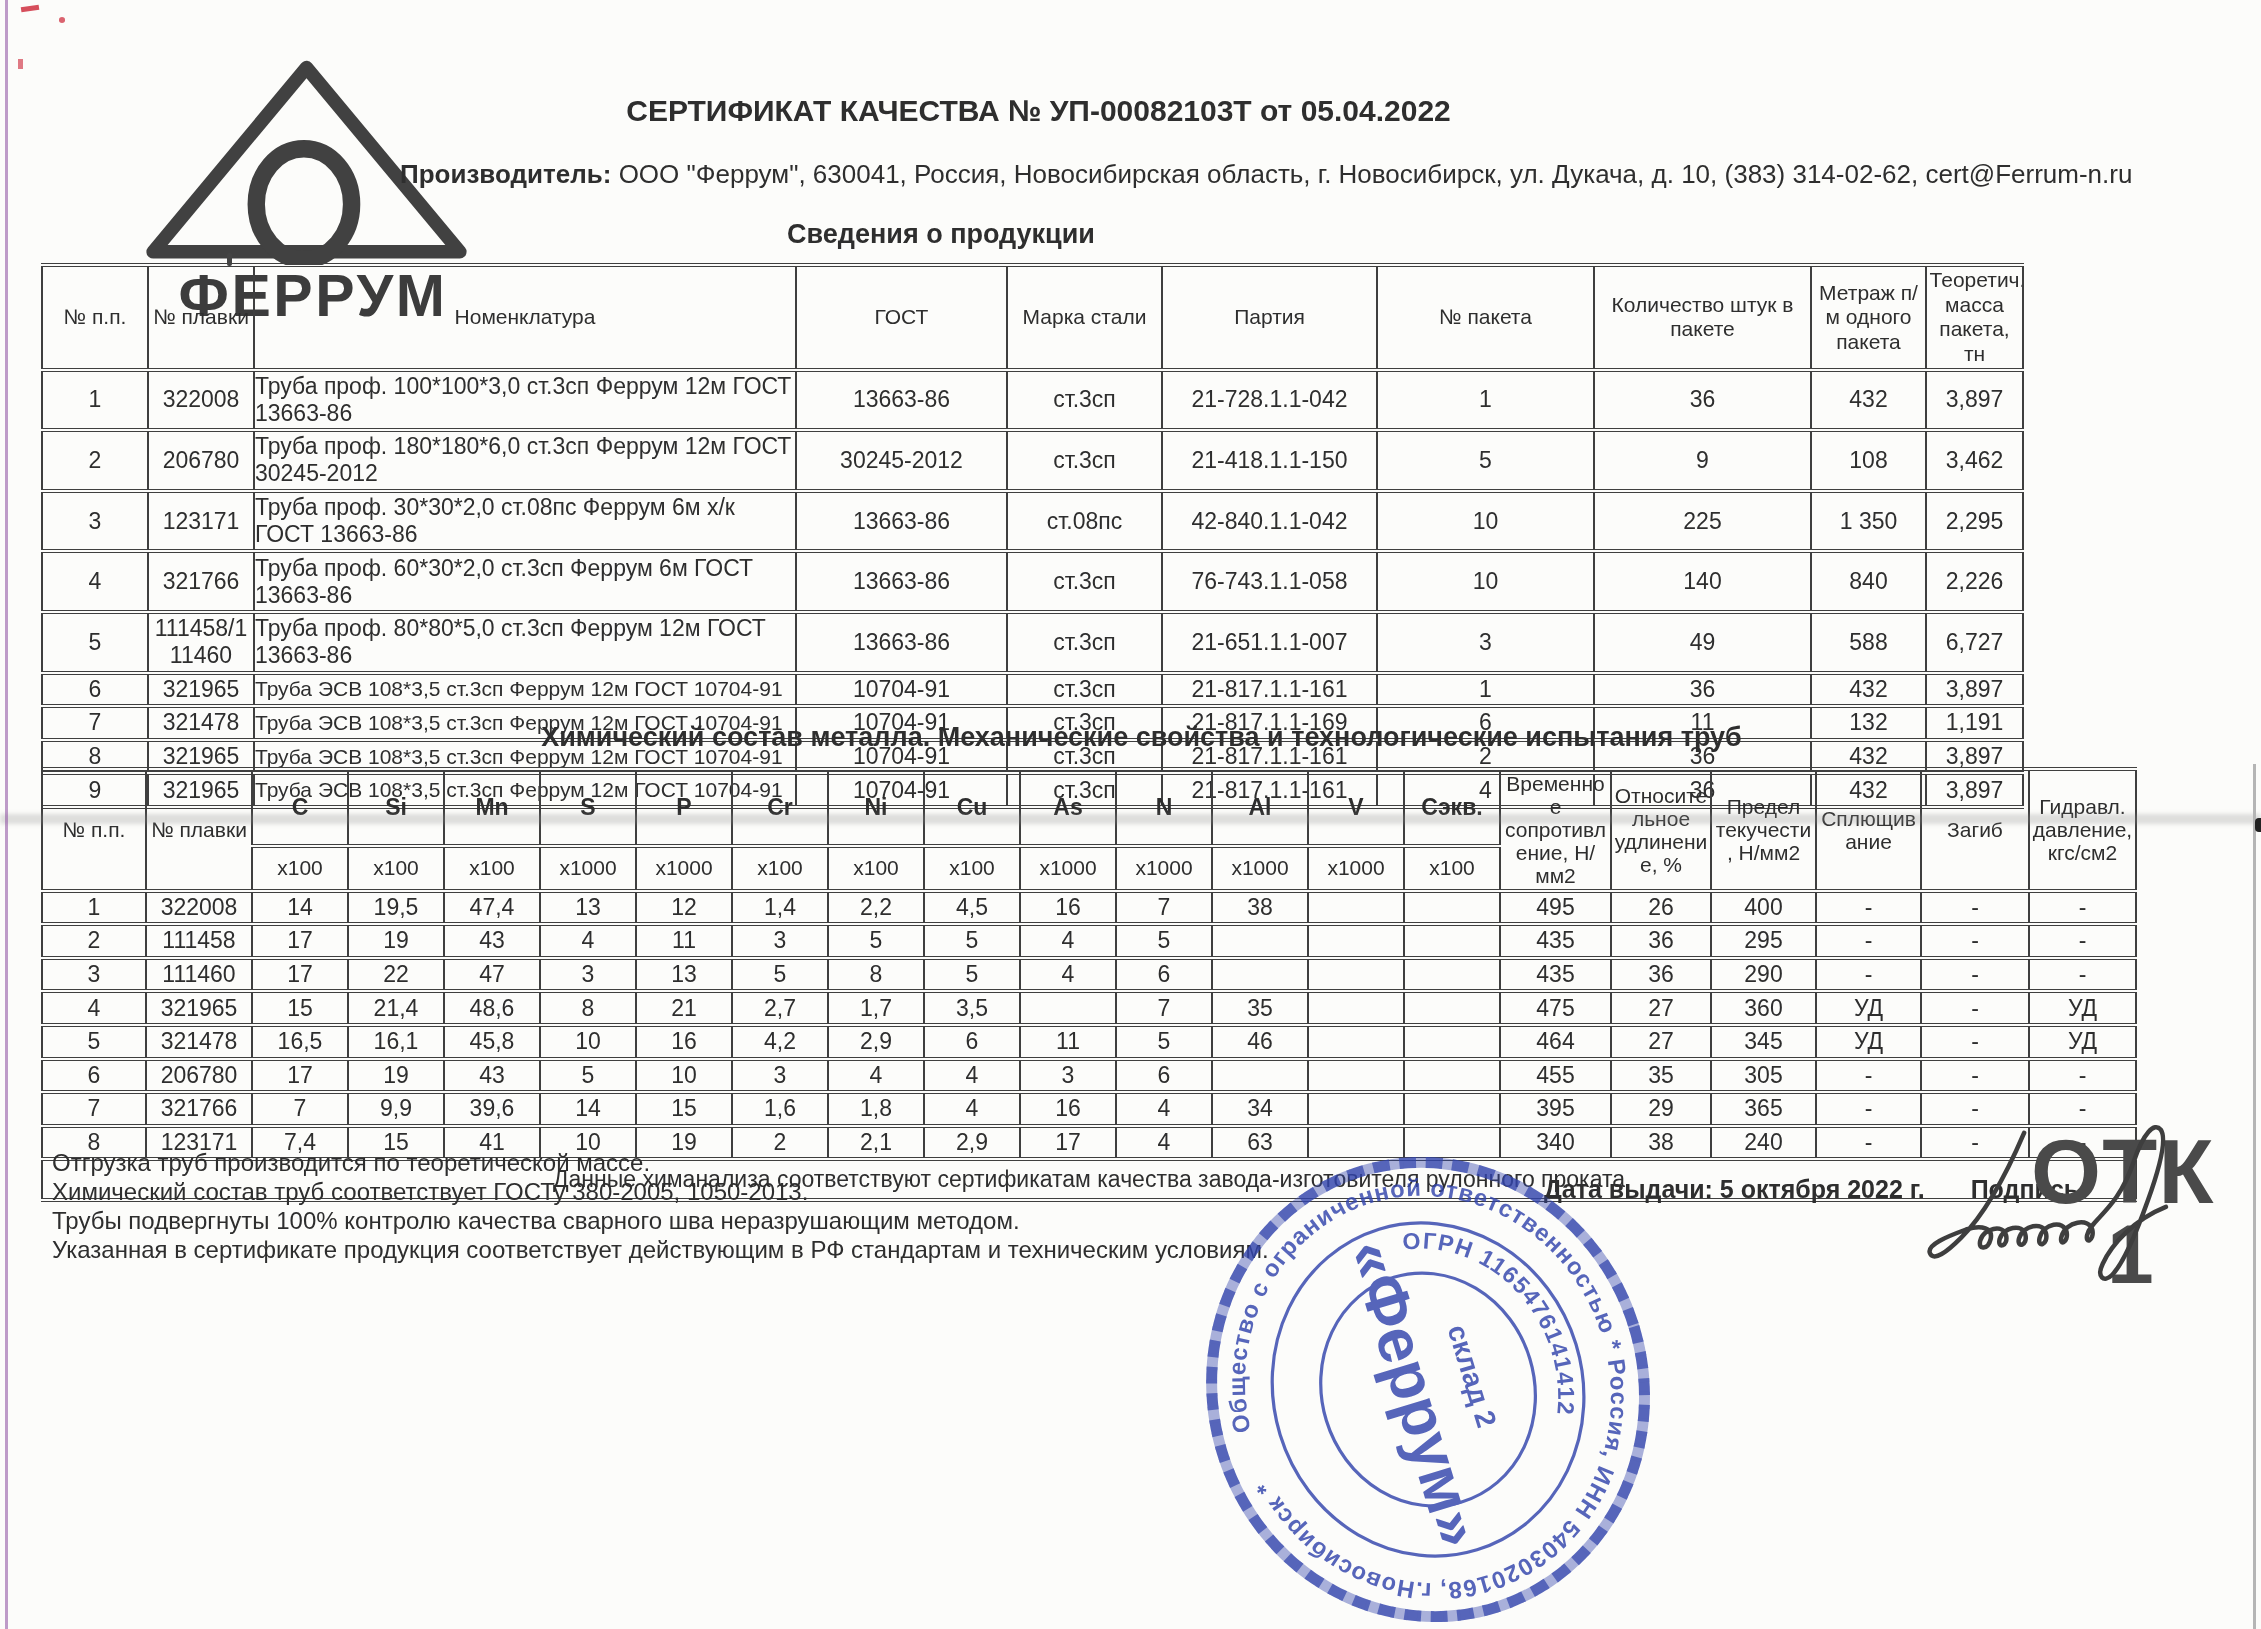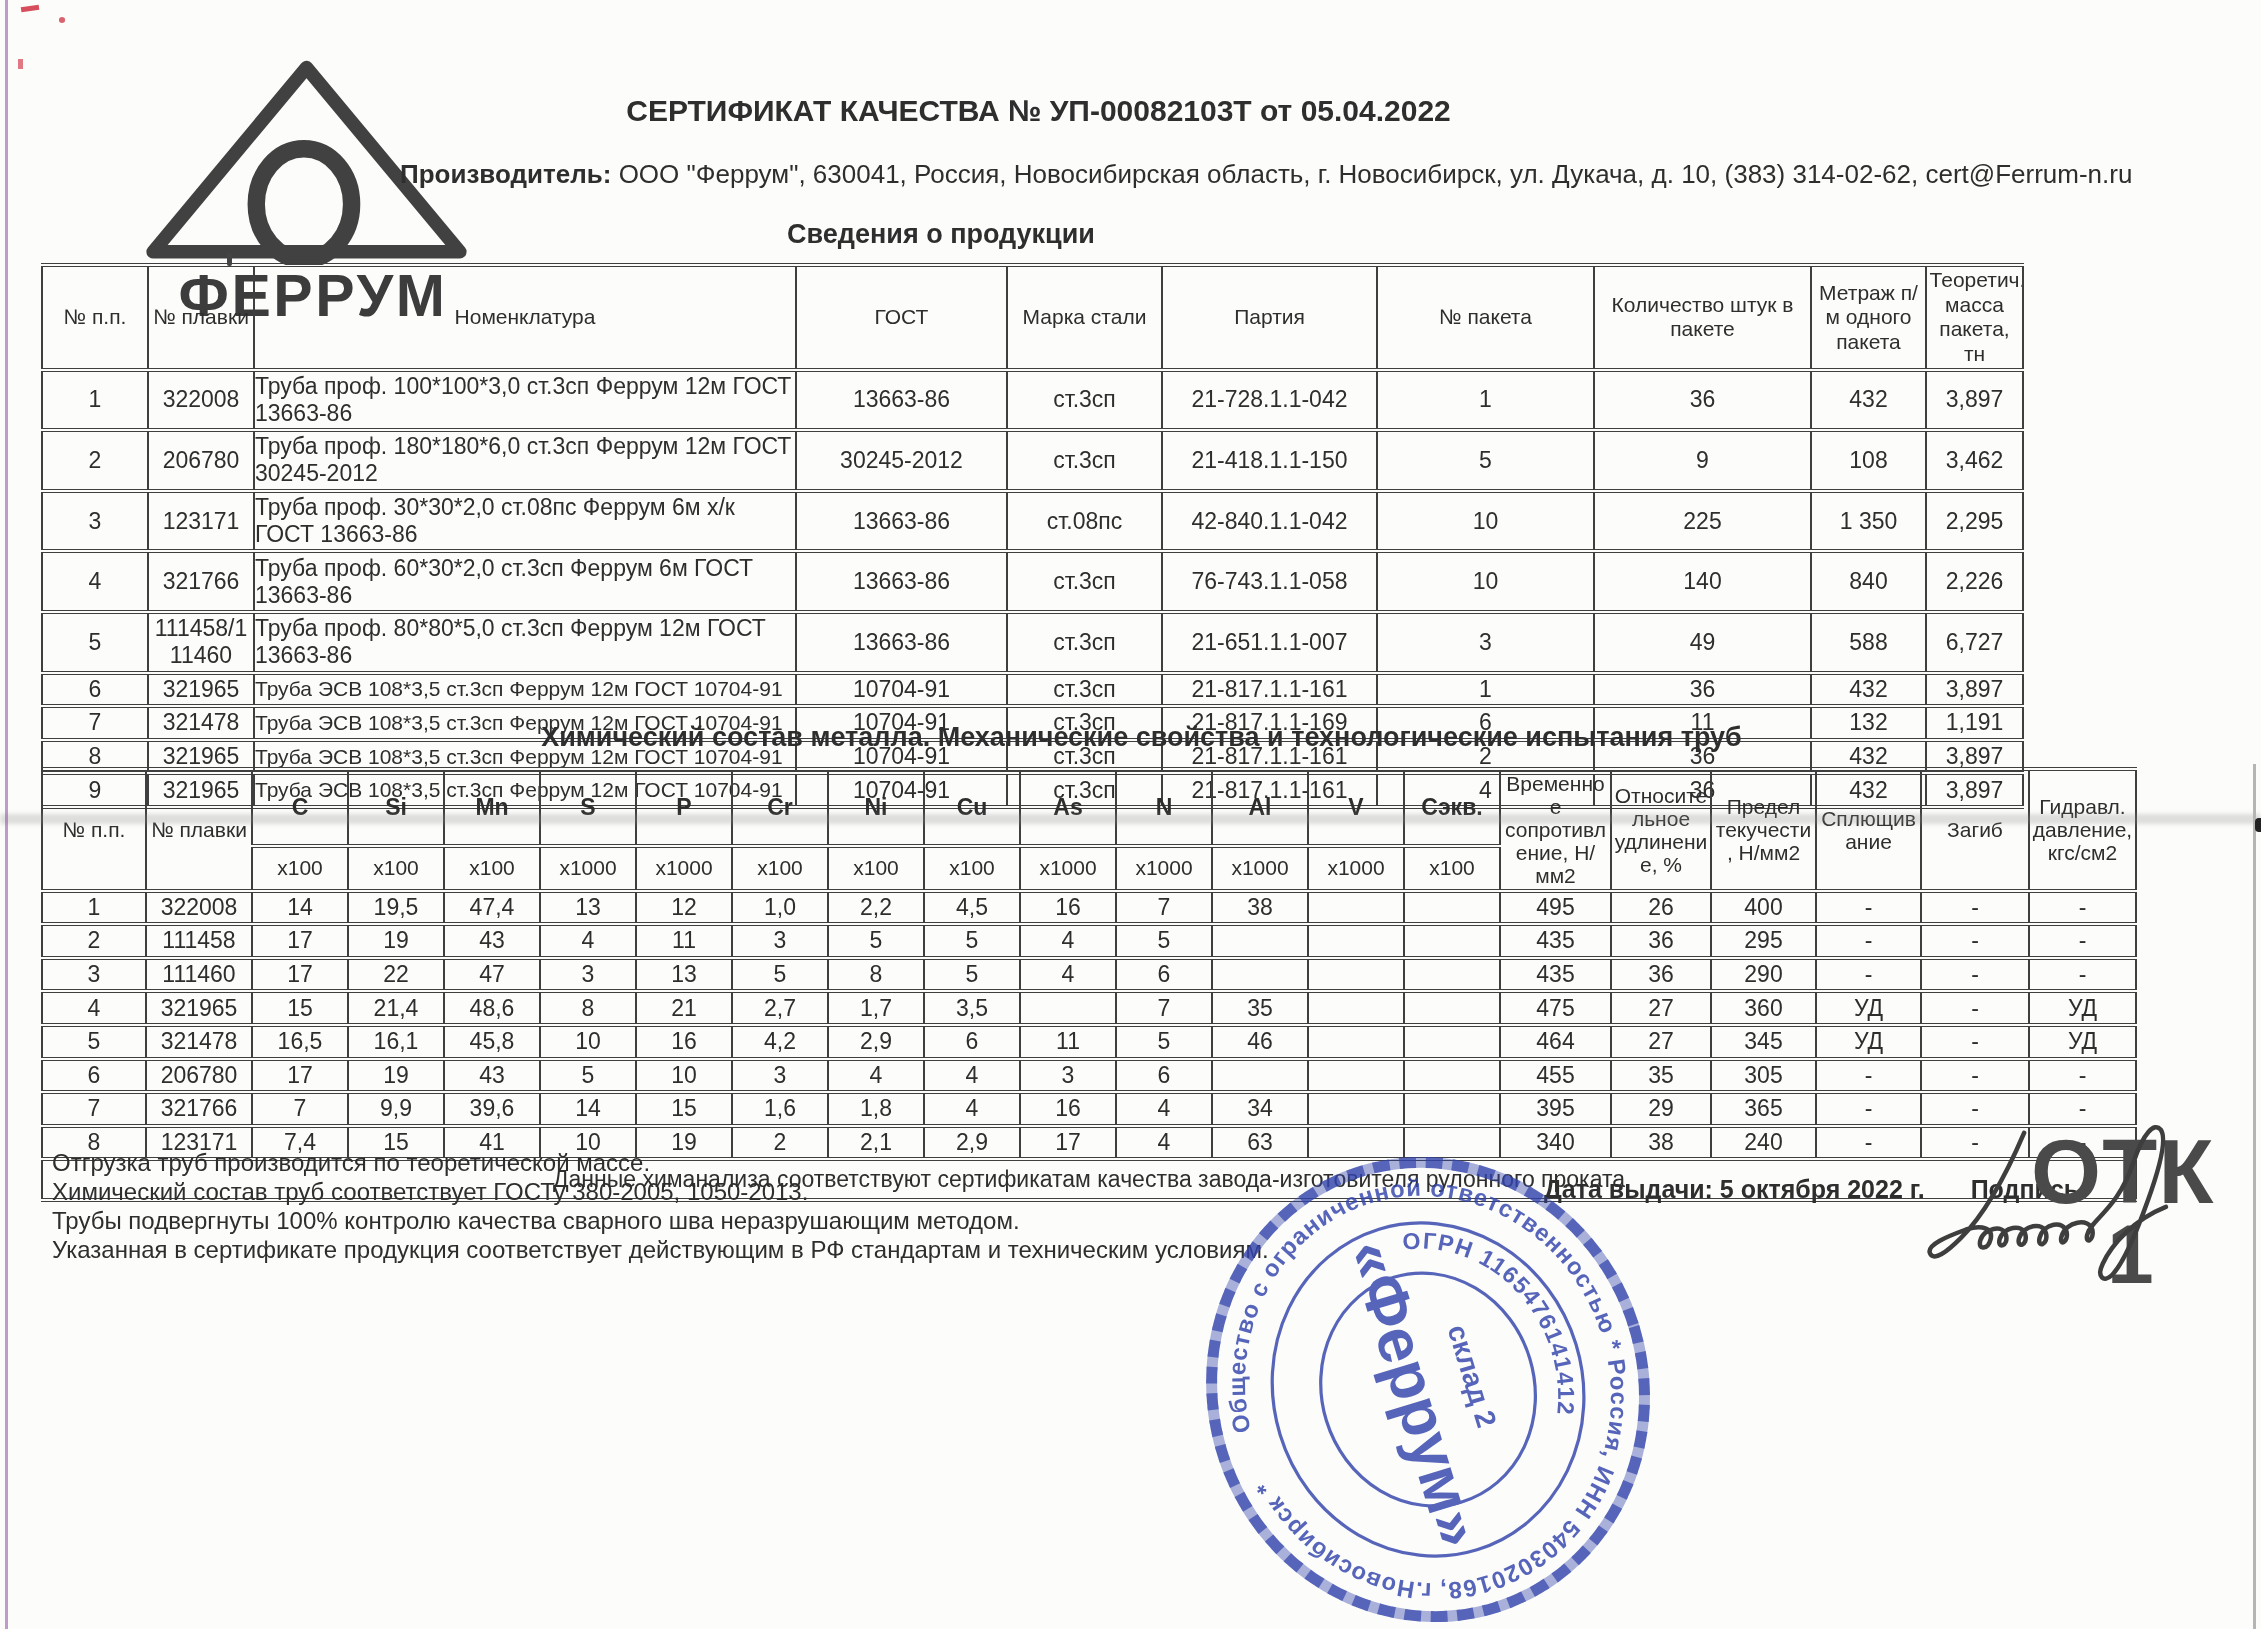--- a/index.html
+++ b/index.html
@@ -303,21 +303,21 @@
     </thead>
     <tbody>
         <tr>
           <td>1</td>
           <td>322008</td>
           <td>14</td>
           <td>19,5</td>
           <td>47,4</td>
           <td>13</td>
           <td>12</td>
-          <td>1,0</td>
+          <td>1,4</td>
           <td>2,2</td>
           <td>4,5</td>
           <td>16</td>
           <td>7</td>
           <td>38</td>
           <td></td>
           <td></td>
           <td>495</td>
           <td>26</td>
           <td>400</td>

